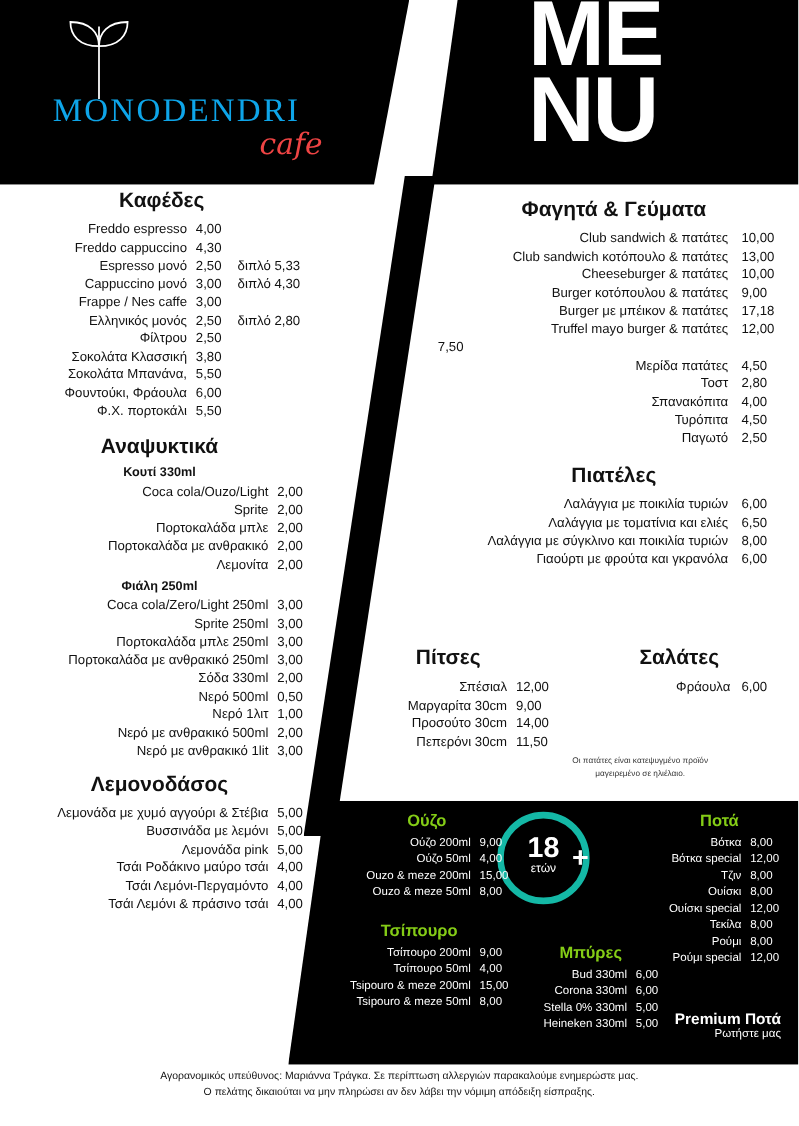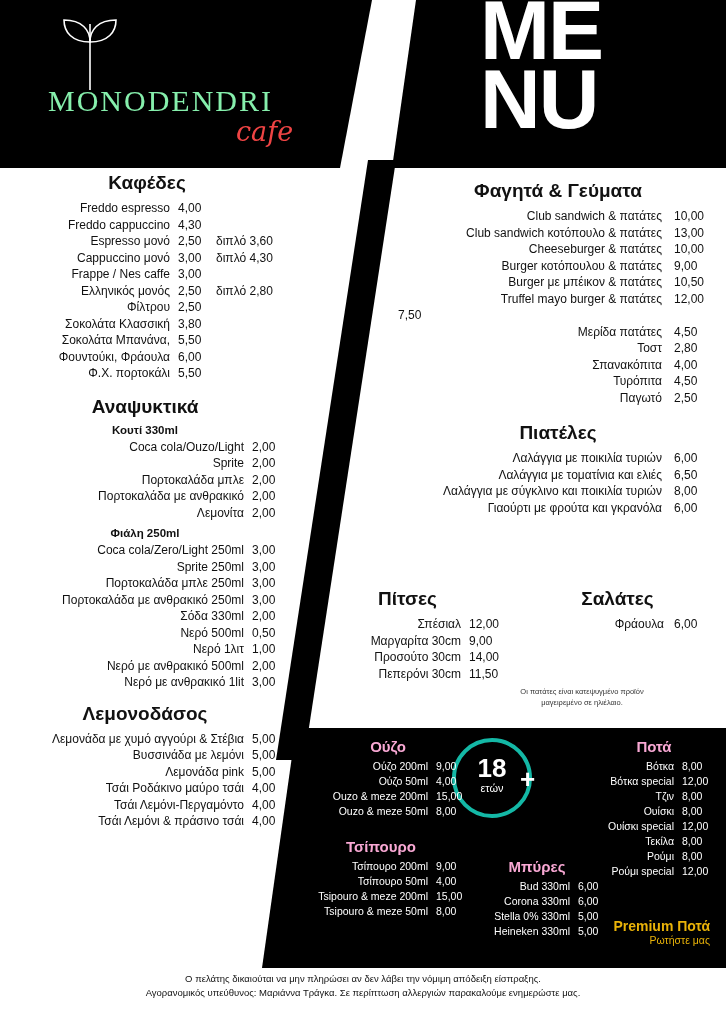--- a/index.html
+++ b/index.html
@@ -11,21 +11,21 @@
   .page{position:relative;width:726px;height:1024px;}
 
   
   .logo-block{
     position:absolute;left:0;top:0;width:372px;height:168px;background:#000;
     clip-path:polygon(0 0,372px 0,340px 168px,0 168px);
   }
   .logo-inner{position:absolute;left:0;top:0;width:372px;height:168px;}
   .leaf{position:absolute;left:62px;top:16px;width:56px;height:74px;}
   .brand{
-    position:absolute;left:48px;top:84px;color:#86efac;
+    position:absolute;left:48px;top:84px;color:#0ea5e9;
     font-family:"Liberation Serif", serif;font-size:30px;letter-spacing:2px;
     white-space:nowrap;
   }
   .brand-sub{
     position:absolute;left:236px;top:116px;color:#ef4444;
     font-family:"DejaVu Serif", serif;font-style:italic;font-size:27px;
   }
 
   
   .menu-block{
@@ -83,35 +83,35 @@
   .salads .row .nm{padding-right:10px;}
   .salads .row .pr{width:46px;}
 
   .note{
     position:absolute;left:452px;top:686px;width:260px;text-align:center;
     font-size:7.5px;line-height:11px;color:#333;
   }
 
   
   .d-col{position:absolute;}
-  .d-title{text-align:center;font-weight:bold;font-size:15px;margin-bottom:4px;color:#f9a8d4;}
+  .d-title{text-align:center;font-weight:bold;font-size:15px;margin-bottom:4px;color:#84cc16;}
   .d-rows{font-size:10.5px;}
   .d-row{display:flex;line-height:15px;}
   .d-row .nm{flex:1;text-align:right;padding-right:8px;white-space:nowrap;}
   .d-row .pr{width:34px;text-align:left;}
 
   .age-badge{
-    position:absolute;left:190px;top:10px;width:72px;height:72px;border:4px solid #14b8a6;
+    position:absolute;left:190px;top:10px;width:72px;height:72px;border:6px solid #14b8a6;
     border-radius:50%;color:#fff;text-align:center;
   }
   .age-badge .n{font-size:26px;font-weight:bold;line-height:28px;margin-top:12px;}
   .age-badge .t{font-size:11px;line-height:12px;}
   .age-plus{position:absolute;left:258px;top:36px;color:#fff;font-size:26px;font-weight:bold;}
 
-  .premium{position:absolute;right:16px;bottom:22px;text-align:right;color:#eab308;}
+  .premium{position:absolute;right:16px;bottom:22px;text-align:right;color:#ffffff;}
   .premium .h{font-weight:bold;font-size:14px;}
   .premium .s{font-size:10.5px;}
 
   
   .footer{
     position:absolute;left:0;top:972px;width:726px;text-align:center;
     font-size:9.5px;line-height:14px;color:#111;
   }
 </style>
 </head>
@@ -150,21 +150,21 @@
             <span class="px"></span>
           </div>
           <div class="row">
             <span class="nm">Freddo cappuccino</span>
             <span class="pr">4,30</span>
             <span class="px"></span>
           </div>
           <div class="row">
             <span class="nm">Espresso μονό</span>
             <span class="pr">2,50</span>
-            <span class="px">διπλό 3,60</span>
+            <span class="px">διπλό 5,33</span>
           </div>
           <div class="row">
             <span class="nm">Cappuccino μονό</span>
             <span class="pr">3,00</span>
             <span class="px">διπλό 4,30</span>
           </div>
           <div class="row">
             <span class="nm">Frappe / Nes caffe</span>
             <span class="pr">3,00</span>
             <span class="px"></span>
@@ -314,21 +314,21 @@
           <div class="row">
             <span class="nm">Cheeseburger  &amp; πατάτες</span>
             <span class="pr">10,00</span>
           </div>
           <div class="row">
             <span class="nm">Burger κοτόπουλου &amp; πατάτες</span>
             <span class="pr">9,00</span>
           </div>
           <div class="row">
             <span class="nm">Burger με μπέικον &amp; πατάτες</span>
-            <span class="pr">10,50</span>
+            <span class="pr">17,18</span>
           </div>
           <div class="row">
             <span class="nm">Truffel mayo burger &amp; πατάτες</span>
             <span class="pr">12,00</span>
           </div>
           <div class="row">
             <span class="pr">7,50</span>
           </div>
           <div class="row">
             <span class="nm">Μερίδα πατάτες</span>
@@ -525,17 +525,17 @@
         </div>
     </div>
 
     <div class="premium">
       <div class="h">Premium Ποτά</div>
       <div class="s">Ρωτήστε μας</div>
     </div>
   </div>
 
   <div class="footer">
+    <div>Αγορανομικός υπεύθυνος: Μαριάννα Τράγκα. Σε περίπτωση αλλεργιών παρακαλούμε ενημερώστε μας.</div>
     <div>Ο πελάτης δικαιούται να μην πληρώσει αν δεν λάβει την νόμιμη απόδειξη είσπραξης.</div>
-    <div>Αγορανομικός υπεύθυνος: Μαριάννα Τράγκα. Σε περίπτωση αλλεργιών παρακαλούμε ενημερώστε μας.</div>
   </div>
 
 </div>
 
 </body></html>

